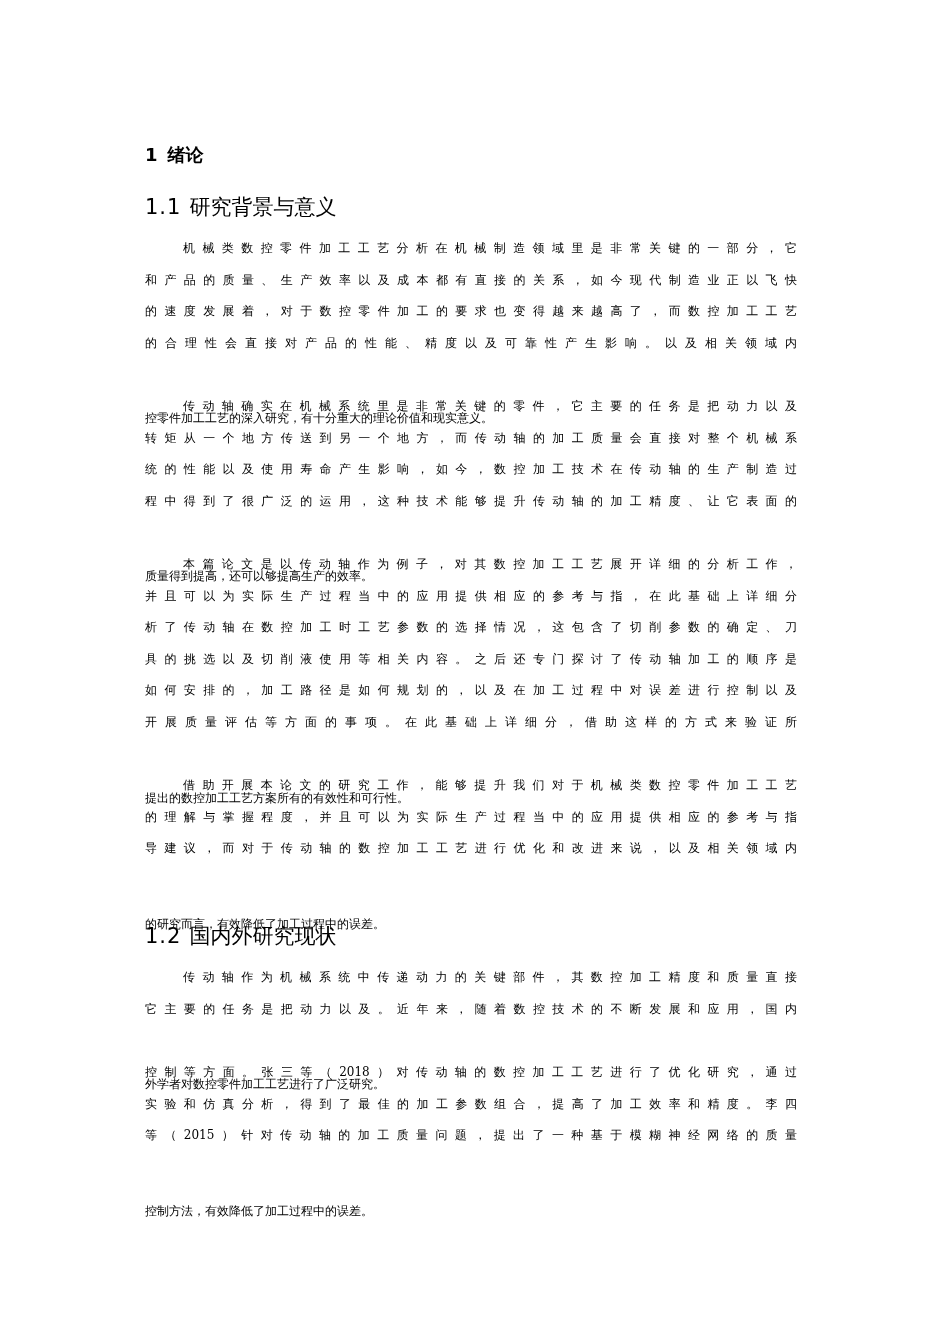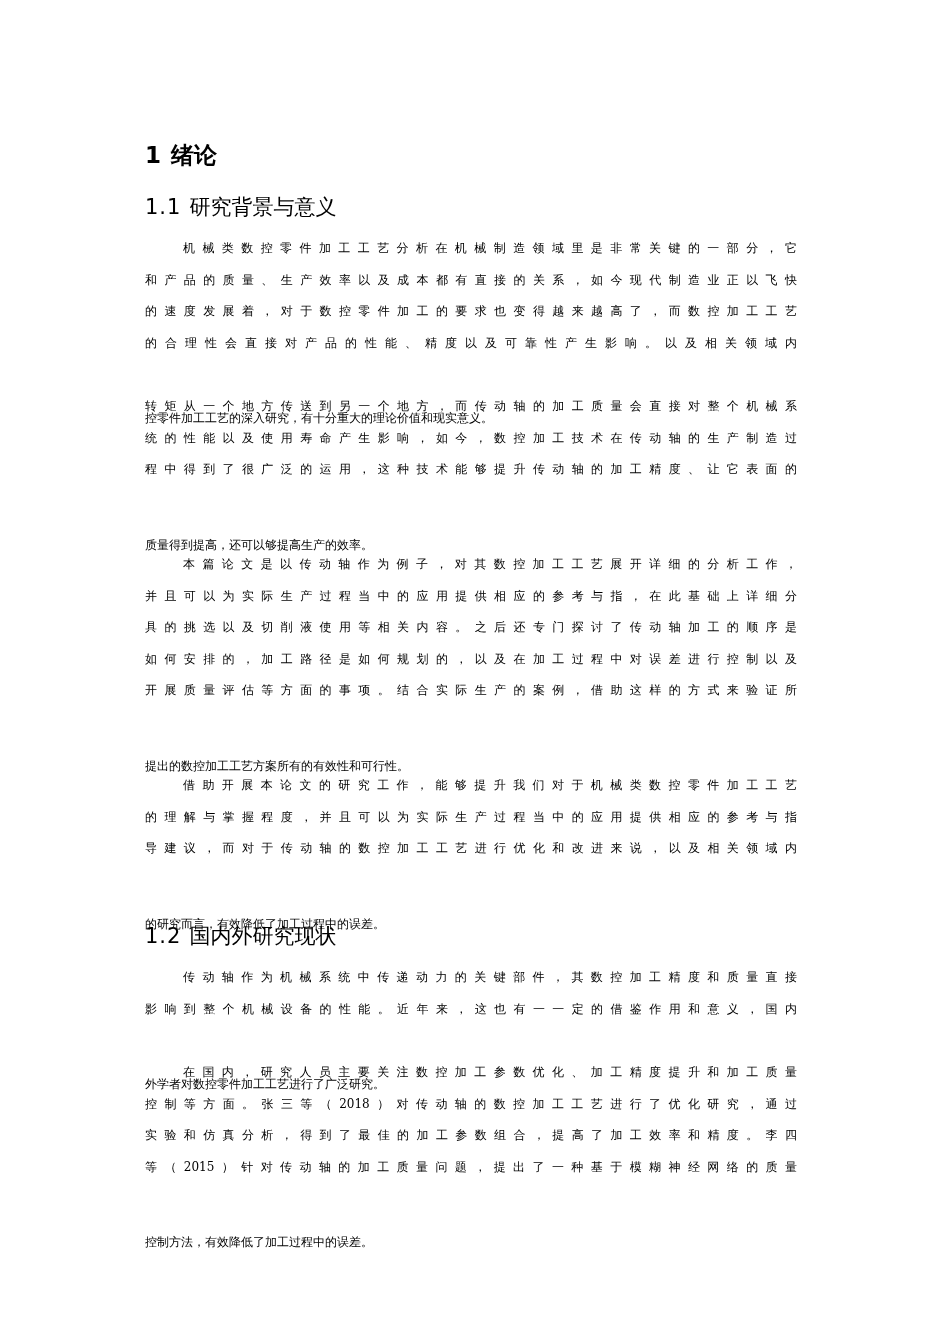--- a/index.html
+++ b/index.html
@@ -1,18 +1,18 @@
 <!DOCTYPE html>
 <html><head>
   <meta charset="utf-8">
   <style>
     html, body { margin: 0; padding: 0; background: #ffffff; }
     body { width: 950px; height: 1344px; position: relative; overflow: hidden; color: #000; }
     .page { position: absolute; left: 145px; top: 0; width: 652px; }
-    .h1 { position: absolute; left: 0; top: 140px; font-family: "DejaVu Sans", sans-serif; font-weight: bold; font-size: 23px; line-height: 30px; white-space: nowrap; }
+    .h1 { position: absolute; left: 0; top: 140px; font-family: "DejaVu Sans", sans-serif; font-weight: bold; font-size: 18px; line-height: 30px; white-space: nowrap; }
     .h2 { position: absolute; left: 0; font-family: "DejaVu Sans", sans-serif; font-size: 21px; line-height: 28px; white-space: nowrap; }
     .h2 .num { letter-spacing: 1px; margin-right: 8px; }
     .h1 .num { margin-right: 10px; }
     .para { position: absolute; left: 0; width: 652px; }
     .line { display: block; height: 31.6px; line-height: 31.6px; font-family: "DejaVu Serif", serif; font-size: 12px; white-space: nowrap; text-align: justify; text-align-last: justify; }
     .line.last { text-align-last: left; margin-top: 44px; }
     .line.indent { padding-left: 38px; }
   </style>
 </head>
 <body>
@@ -28,52 +28,53 @@
 
   <div class="para" style="top:233px">
     <span class="line indent">机械类数控零件加工工艺分析在机械制造领域里是非常关键的一部分，它</span>
     <span class="line">和产品的质量、生产效率以及成本都有直接的关系，如今现代制造业正以飞快</span>
     <span class="line">的速度发展着，对于数控零件加工的要求也变得越来越高了，而数控加工工艺</span>
     <span class="line">的合理性会直接对产品的性能、精度以及可靠性产生影响。以及相关领域内</span>
     <span class="line last">控零件加工工艺的深入研究，有十分重大的理论价值和现实意义。</span>
   </div>
 
   <div class="para" style="top:391px">
+    <span class="line indent">传动轴确实在机械系统里是非常关键的零件，它主要的任务是把动力以及</span>
     <span class="line">转矩从一个地方传送到另一个地方，而传动轴的加工质量会直接对整个机械系</span>
     <span class="line">统的性能以及使用寿命产生影响，如今，数控加工技术在传动轴的生产制造过</span>
     <span class="line">程中得到了很广泛的运用，这种技术能够提升传动轴的加工精度、让它表面的</span>
     <span class="line last">质量得到提高，还可以够提高生产的效率。</span>
   </div>
 
   <div class="para" style="top:549px">
     <span class="line indent">本篇论文是以传动轴作为例子，对其数控加工工艺展开详细的分析工作，</span>
     <span class="line">并且可以为实际生产过程当中的应用提供相应的参考与指，在此基础上详细分</span>
+    <span class="line">析了传动轴在数控加工时工艺参数的选择情况，这包含了切削参数的确定、刀</span>
     <span class="line">具的挑选以及切削液使用等相关内容。之后还专门探讨了传动轴加工的顺序是</span>
     <span class="line">如何安排的，加工路径是如何规划的，以及在加工过程中对误差进行控制以及</span>
-    <span class="line">开展质量评估等方面的事项。结合实际生产的案例，借助这样的方式来验证所</span>
+    <span class="line">开展质量评估等方面的事项。在此基础上详细分，借助这样的方式来验证所</span>
     <span class="line last">提出的数控加工工艺方案所有的有效性和可行性。</span>
   </div>
 
   <div class="para" style="top:770px">
     <span class="line indent">借助开展本论文的研究工作，能够提升我们对于机械类数控零件加工工艺</span>
     <span class="line">的理解与掌握程度，并且可以为实际生产过程当中的应用提供相应的参考与指</span>
     <span class="line">导建议，而对于传动轴的数控加工工艺进行优化和改进来说，以及相关领域内</span>
     <span class="line last">的研究而言，有效降低了加工过程中的误差。</span>
   </div>
 
   <div class="h2" style="top:922px">
     <span class="num">1.2</span><span>国内外研究现状</span>
   </div>
 
   <div class="para" style="top:962px">
     <span class="line indent">传动轴作为机械系统中传递动力的关键部件，其数控加工精度和质量直接</span>
-    <span class="line">影响到整个机械设备的性能。近年来，这也有一一定的借鉴作用和意义，国内</span>
+    <span class="line">它主要的任务是把动力以及。近年来，随着数控技术的不断发展和应用，国内</span>
     <span class="line last">外学者对数控零件加工工艺进行了广泛研究。</span>
   </div>
 
   <div class="para" style="top:1057px">
-    <span class="line indent">在国内，研究人员主要关注数控加工参数优化、加工精度提升和加工质量</span>
     <span class="line">控制等方面。张三等（2018）对传动轴的数控加工工艺进行了优化研究，通过</span>
     <span class="line">实验和仿真分析，得到了最佳的加工参数组合，提高了加工效率和精度。李四</span>
     <span class="line">等（2015）针对传动轴的加工质量问题，提出了一种基于模糊神经网络的质量</span>
     <span class="line last">控制方法，有效降低了加工过程中的误差。</span>
   </div>
 </div>
 
 </body></html>

